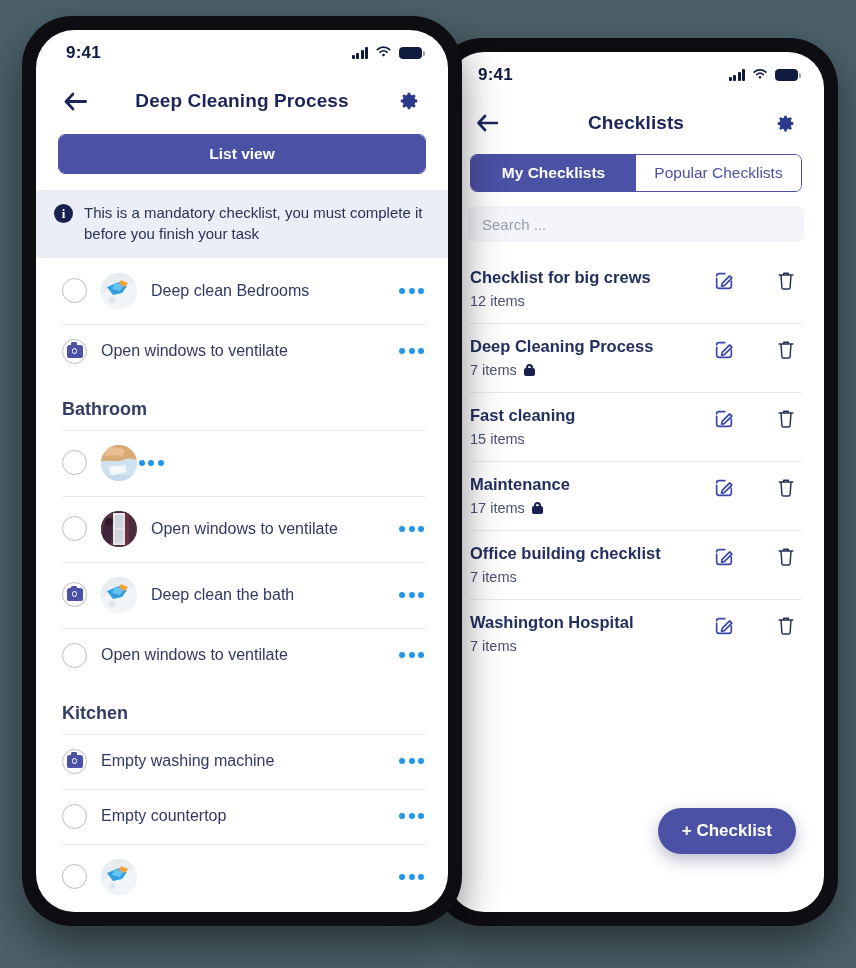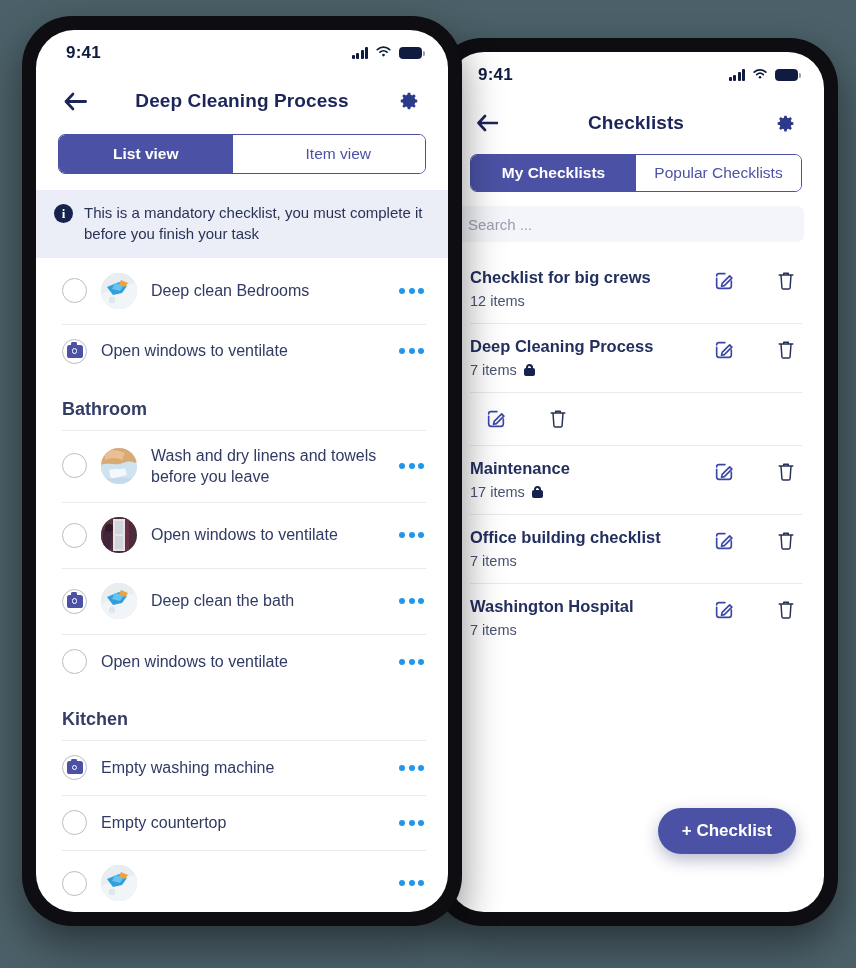--- a/index.html
+++ b/index.html
@@ -295,21 +295,21 @@
 
   .section-head {
     padding: 20px 26px 10px 26px;
     font-size: 18px;
     font-weight: bold;
     color: #333d66;
   }
 
   
   .search-wrap {
-    padding: 14px 20px 12px 6px;
+    padding: 14px 20px 12px 20px;
   }
   .search-box {
     height: 36px;
     background: #f4f5fa;
     border-radius: 7px;
     display: flex;
     align-items: center;
     padding: 0 14px;
     box-sizing: border-box;
     font-size: 15px;
@@ -497,20 +497,26 @@
               </div>
             <div class="icon-btn">
                 <svg width="20" height="22" viewBox="0 0 22 24">
                   <path d="M3.5 5.5h15M8.5 5.5V3.5h5v2M5.5 5.5l1 14a1.5 1.5 0 001.5 1.4h6a1.5 1.5 0 001.5-1.4l1-14" stroke="#273056" stroke-width="1.6" fill="none" stroke-linecap="round" stroke-linejoin="round"></path>
                 </svg>
               </div>
           </div>
         </div>
 
         <div class="cl-row">
+          <div class="cl-info">
+            <div class="cl-name">Fast cleaning</div>
+            <div class="cl-meta">
+                <span>15 items</span>
+              </div>
+          </div>
           <div class="cl-actions">
             <div class="icon-btn">
                 <svg width="22" height="22" viewBox="0 0 24 24">
                   <path d="M4 6.5A2.5 2.5 0 016.5 4H13" stroke="#3b47a8" stroke-width="1.8" fill="none" stroke-linecap="round"></path>
                   <path d="M20 12v5.5A2.5 2.5 0 0117.5 20h-11A2.5 2.5 0 014 17.5V9" stroke="#3b47a8" stroke-width="1.8" fill="none" stroke-linecap="round"></path>
                   <path d="M10 14.6l8.2-8.2 2.4 2.4-8.2 8.2-3.1.7.7-3.1z" stroke="#3b47a8" stroke-width="1.8" fill="none" stroke-linejoin="round"></path>
                 </svg>
               </div>
             <div class="icon-btn">
                 <svg width="20" height="22" viewBox="0 0 22 24">
@@ -628,21 +634,20 @@
         <div class="nav-gear">
           <svg width="22" height="22" viewBox="0 0 24 24">
               <path fill="#2c3a8c" d="M12 8.2a3.8 3.8 0 100 7.6 3.8 3.8 0 000-7.6zm0 6a2.2 2.2 0 110-4.4 2.2 2.2 0 010 4.4z"></path>
               <path fill="#2c3a8c" d="M21 13.3v-2.6l-2.3-.5a7 7 0 00-.7-1.7l1.3-2-1.8-1.8-2 1.3a7 7 0 00-1.7-.7L13.3 3h-2.6l-.5 2.3a7 7 0 00-1.7.7l-2-1.3-1.8 1.8 1.3 2a7 7 0 00-.7 1.7L3 10.7v2.6l2.3.5c.17.6.4 1.17.7 1.7l-1.3 2 1.8 1.8 2-1.3c.53.3 1.1.53 1.7.7l.5 2.3h2.6l.5-2.3c.6-.17 1.17-.4 1.7-.7l2 1.3 1.8-1.8-1.3-2c.3-.53.53-1.1.7-1.7l2.3-.5z"></path>
             </svg>
         </div>
       </div>
 
       <div class="segment">
         <div class="seg-btn active">List view</div>
-        <div class="seg-btn">Item view</div>
       </div>
 
       <div class="info-banner">
         <div class="info-icon">i</div>
         <div class="info-text">This is a mandatory checklist, you must complete it before you finish  your task</div>
       </div>
 
       <div class="items">
 
         <div class="item-row">
@@ -684,21 +689,20 @@
           <div class="thumb">
             <svg width="36" height="36" viewBox="0 0 36 36">
                 <rect width="36" height="36" fill="#e6eef5"></rect>
                 <path d="M0 0h36v14c-7 4-14 1-22 4S4 16 0 18z" fill="#d9ab74"></path>
                 <path d="M4 4c6-3 14-2 20 1l-3 7c-6-3-11-2-17 0z" fill="#e8c093"></path>
                 <path d="M0 17c8-3 14 1 22-2s10-1 14 1v20H0z" fill="#cfe2ef"></path>
                 <path d="M8 22c6-2 11 0 16-2l2 7-16 4z" fill="#ffffff" opacity=".75"></path>
                 <path d="M5 30h26v6H5z" fill="#bcd6e8" opacity=".6"></path>
               </svg>
           </div>
-          <div class="item-label">Wash and dry linens and towels before you leave</div>
           <div class="dots">
               <i></i>
               <i></i>
               <i></i>
             </div>
         </div>
 
         <div class="item-row">
           <div class="check-circle"></div>
           <div class="thumb">

